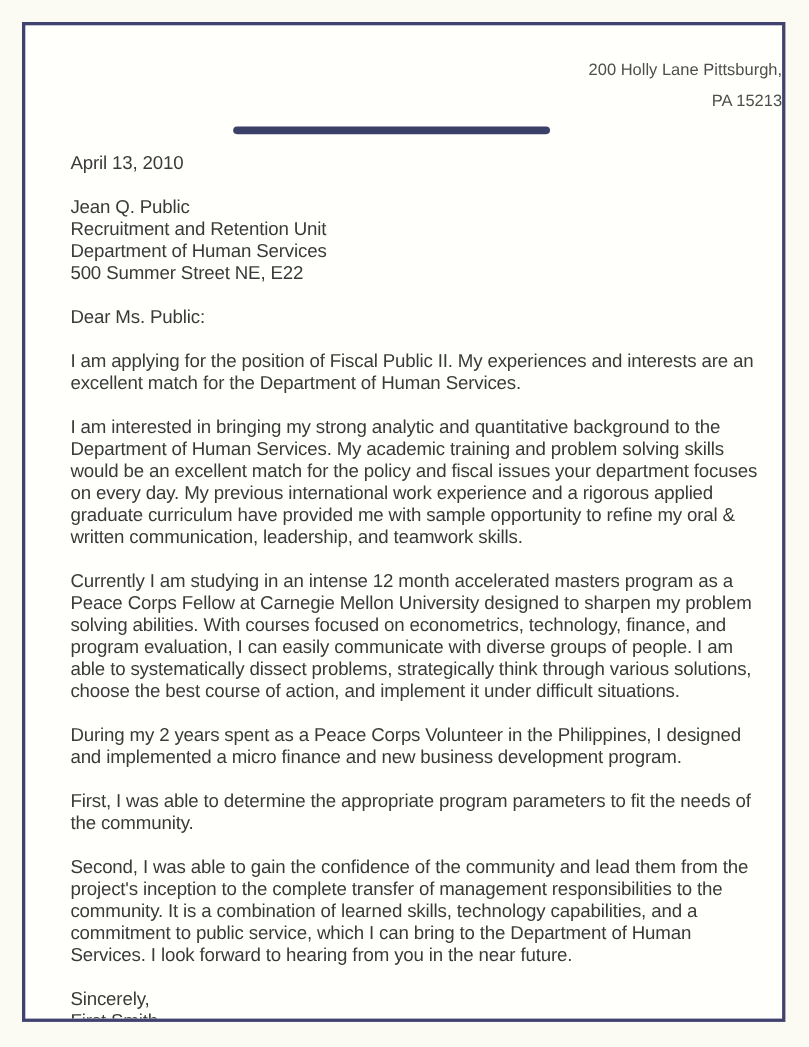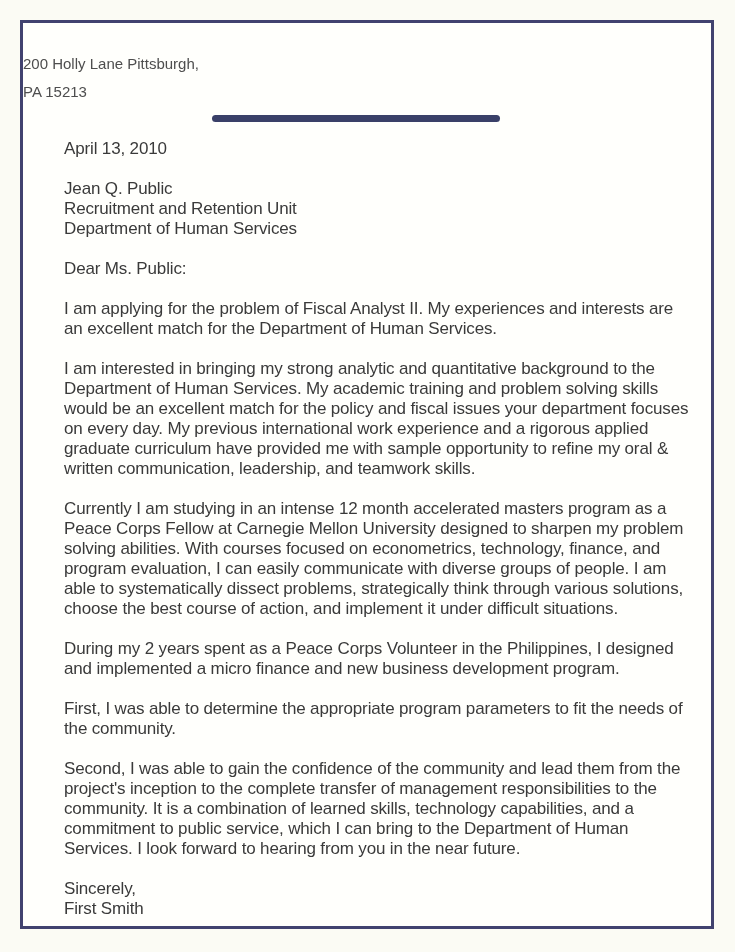--- a/index.html
+++ b/index.html
@@ -20,21 +20,21 @@
   .letter{
     position:absolute;
     left:20px; top:20px;
     width:694px; height:909px;
     background:var(--letter-bg);
     border:3px solid var(--border-color);
     overflow:hidden;
   }
   .letter-head{
     margin-top:27px;
-    text-align:left;
+    text-align:right;
     font-size:15px;
     line-height:28px;
     color:var(--header-text);
   }
   .head-divider{
     width:288px;
     height:7px;
     border-radius:4px;
     background:var(--divider-color);
     margin:9px auto 0;
@@ -66,25 +66,26 @@
   <div class="head-divider"></div>
 
   <div class="content">
 
     <div class="date-line">April 13, 2010</div>
 
     <div class="recipient-block">
       <div>Jean Q. Public</div>
       <div>Recruitment and Retention Unit</div>
       <div>Department of Human Services</div>
+      <div>500 Summer Street NE, E22</div>
     </div>
 
     <div class="salutation-line">Dear Ms. Public:</div>
 
-    <p>I am applying for the problem of Fiscal Analyst II. My experiences and interests are an excellent match for the Department of Human Services.</p>
+    <p>I am applying for the position of Fiscal Public II. My experiences and interests are an excellent match for the Department of Human Services.</p>
     <p>I am interested in bringing my strong analytic and quantitative background to the Department of Human Services. My academic training and problem solving skills would be an excellent match for the policy and fiscal issues your department focuses on every day. My previous international work experience and a rigorous applied graduate curriculum have provided me with sample opportunity to refine my oral &amp; written communication, leadership, and teamwork skills.</p>
     <p>Currently I am studying in an intense 12 month accelerated masters program as a Peace Corps Fellow at Carnegie Mellon University designed to sharpen my problem solving abilities. With courses focused on econometrics, technology, finance, and program evaluation, I can easily communicate with diverse groups of people. I am able to systematically dissect problems, strategically think through various solutions, choose the best course of action, and implement it under difficult situations.</p>
     <p>During my 2 years spent as a Peace Corps Volunteer in the Philippines, I designed and implemented a micro finance and new business development program.</p>
     <p>First, I was able to determine the appropriate program parameters to fit the needs of the community.</p>
     <p>Second, I was able to gain the confidence of the community and lead them from the project's inception to the complete transfer of management responsibilities to the community. It is a combination of learned skills, technology capabilities, and a commitment to public service, which I can bring to the Department of Human Services. I look forward to hearing from you in the near future.</p>
 
     <div class="closing-block">
       <div>Sincerely,</div>
       <div>First Smith</div>
     </div>

